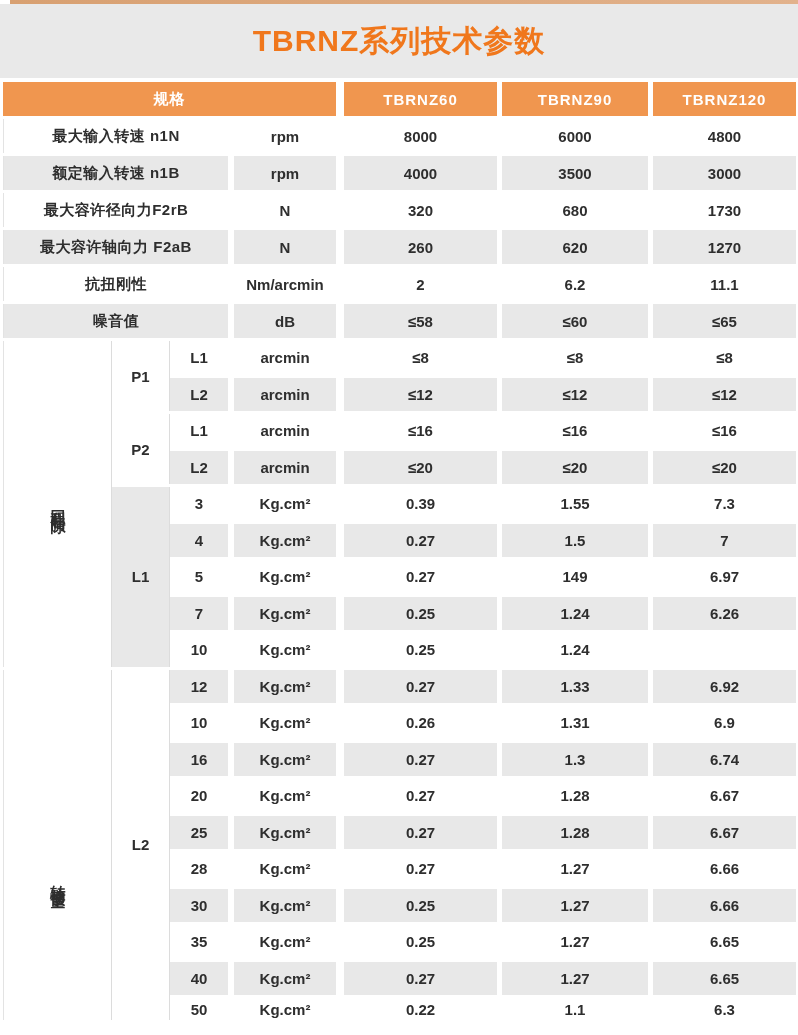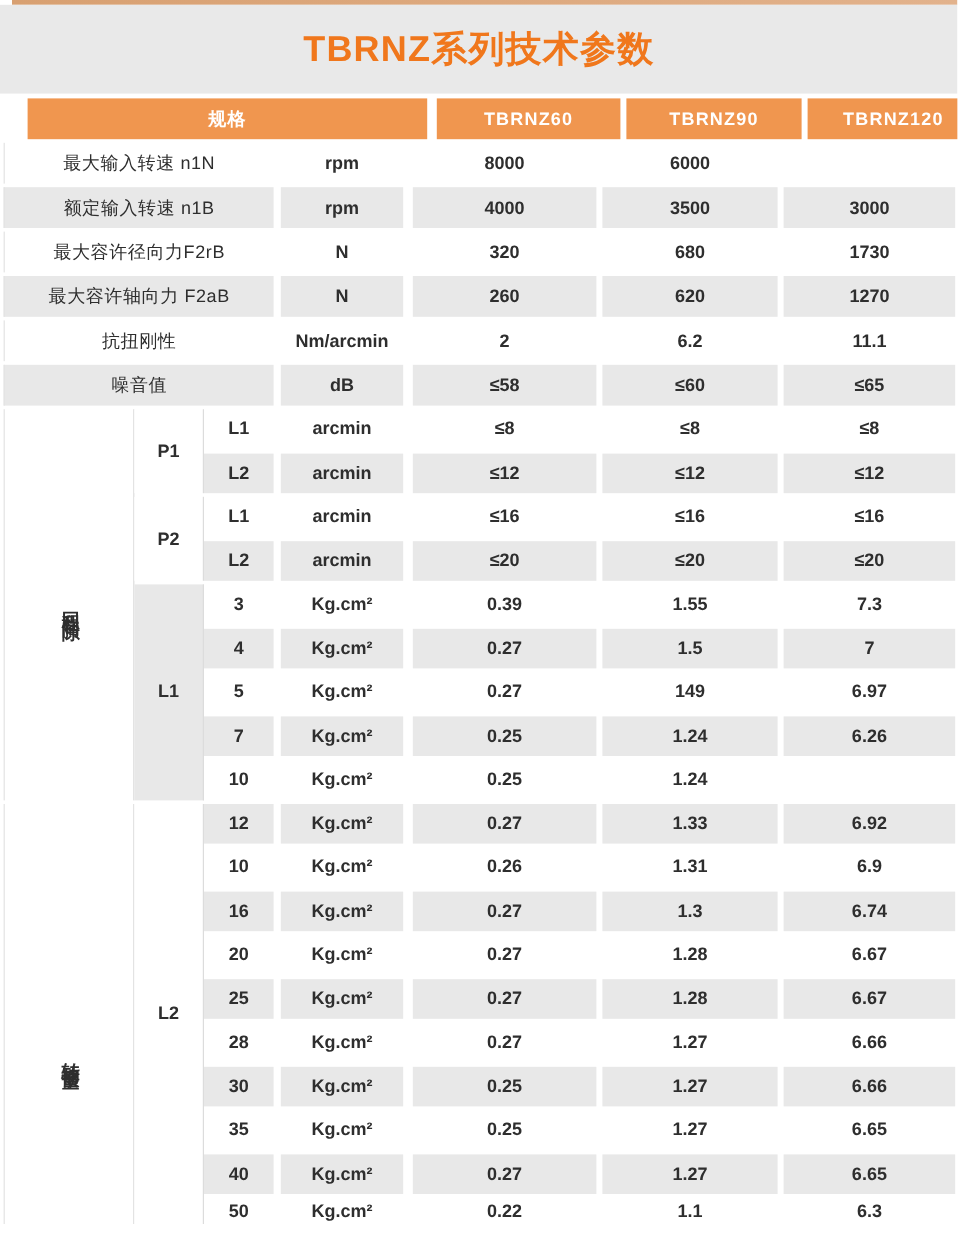--- a/index.html
+++ b/index.html
@@ -5,29 +5,29 @@
   html,body{margin:0;padding:0;background:#ffffff;}
   .page{
     width:798px;height:1035px;position:relative;overflow:hidden;background:#ffffff;
     font-family:"Liberation Sans","DejaVu Sans",sans-serif;
   }
   .topstrip{height:4px;margin-left:10px;background:linear-gradient(90deg,#d8a071,#e2b28c);}
   .titleband{height:74px;background:#e9e9e9;display:flex;align-items:center;justify-content:center;margin-bottom:4px;}
   .title{font-size:30px;font-weight:bold;color:#f0771c;letter-spacing:1px;}
   .tbl{margin:0 2px 0 3px;}
   .grid{display:grid;grid-template-columns:109px 58px 58px 6px 102px 8px 153px 5px 146px 5px 143px;}
-  .header-grid{grid-template-rows:34px;margin-bottom:3px;margin-left:20px;}
+  .header-grid{grid-template-rows:34px;margin-bottom:3px;}
   .upper-grid{grid-template-rows:repeat(6,34px);row-gap:3px;margin-bottom:3px;}
   .lower-grid{grid-template-rows:repeat(18,33.5px) 22px;row-gap:3px;}
   .hcell{background:#f0964f;color:#ffffff;font-weight:bold;font-size:15px;
          display:flex;align-items:center;justify-content:center;letter-spacing:1px;}
   .cell{display:flex;align-items:center;justify-content:center;font-size:15px;color:#2e2e2e;}
   .w{background:#ffffff;}
   .g{background:#e8e8e8;}
-  .lbl{font-weight:normal;letter-spacing:0.5px;}
+  .lbl{font-weight:bold;letter-spacing:0.5px;}
   .unit{font-weight:bold;}
   .val{font-weight:bold;}
   .sub{font-weight:bold;}
   .bl{border-left:1px solid #e3e3e3;}
   .side{background:#ffffff;border-left:1px solid #e3e3e3;border-right:1px solid #dcdcdc;}
   .pcell{font-weight:bold;border-right:1px solid #dcdcdc;}
   .vtext{writing-mode:vertical-rl;text-orientation:upright;font-weight:bold;font-size:15px;letter-spacing:3px;color:#2e2e2e;}
   .side-inertia .vtext{margin-top:68px;}
 </style>
 </head>
@@ -46,20 +46,21 @@
       <div class="hcell" style="grid-area:1/7/2/8">TBRNZ60</div>
       <div class="hcell" style="grid-area:1/9/2/10">TBRNZ90</div>
       <div class="hcell" style="grid-area:1/11/2/12">TBRNZ120</div>
     </div>
 
     <div class="grid upper-grid">
       <div class="cell lbl w bl" style="grid-area:1/1/2/4">最大输入转速 n1N</div>
       <div class="cell unit w" style="grid-area:1/5/2/6">rpm</div>
       <div class="cell val w" style="grid-area:1/7/2/8">8000</div>
       <div class="cell val w" style="grid-area:1/9/2/10">6000</div>
+      <div class="cell val w" style="grid-area:1/11/2/12">4800</div>
 
       <div class="cell lbl g bl" style="grid-area:2/1/3/4">额定输入转速 n1B</div>
       <div class="cell unit g" style="grid-area:2/5/3/6">rpm</div>
       <div class="cell val g" style="grid-area:2/7/3/8">4000</div>
       <div class="cell val g" style="grid-area:2/9/3/10">3500</div>
       <div class="cell val g" style="grid-area:2/11/3/12">3000</div>
 
       <div class="cell lbl w bl" style="grid-area:3/1/4/4">最大容许径向力F2rB</div>
       <div class="cell unit w" style="grid-area:3/5/4/6">N</div>
       <div class="cell val w" style="grid-area:3/7/4/8">320</div>

